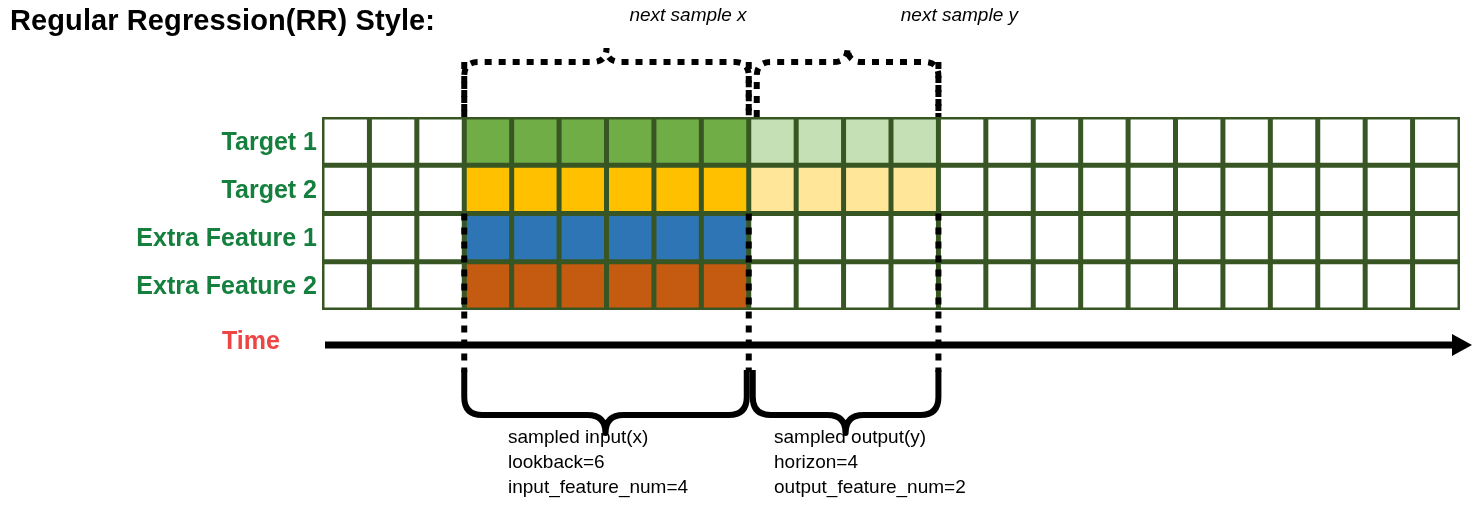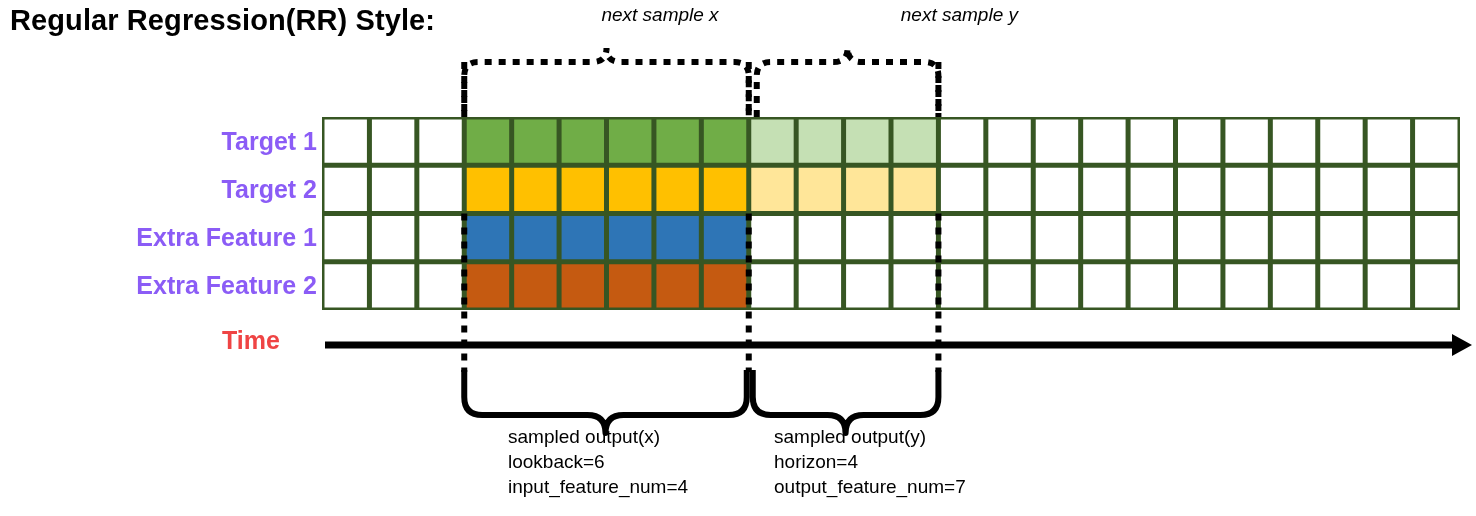--- a/index.html
+++ b/index.html
@@ -19,21 +19,21 @@
   }
 
   .brace-label{
     position:absolute;
     font-size:19px;font-style:italic;font-weight:400;color:#000;
     white-space:nowrap;text-align:center;
   }
 
   .row-label{
     position:absolute;
-    font-size:25px;font-weight:700;color:#8b5cf6;
+    font-size:25px;font-weight:700;color:#15803d;
     white-space:nowrap;text-align:right;
     height:48px;line-height:48px;
     right:1159px;
   }
 
   .time-label{
     position:absolute;left:222px;top:326px;
     font-size:25px;font-weight:700;color:#ef4444;
     white-space:nowrap;
   }
@@ -46,39 +46,39 @@
 
   svg.layer{position:absolute;left:0;top:0;width:1476px;height:516px;overflow:visible;}
 </style>
 </head>
 <body>
 
 <div id="stage">
 
   <div class="title">Regular Regression(RR) Style:</div>
 
-  <div class="brace-label" style="left:560px;top:4px;width:200px;">next sample x</div>
+  <div class="brace-label" style="left:588px;top:4px;width:200px;">next sample x</div>
   <div class="brace-label" style="left:818px;top:4px;width:200px;text-align:right;">next sample y</div>
 
   <div class="row-label" style="top:117px;">Target 1</div>
   <div class="row-label" style="top:165px;">Target 2</div>
   <div class="row-label" style="top:213px;">Extra Feature 1</div>
   <div class="row-label" style="top:261px;">Extra Feature 2</div>
 
   <div class="time-label">Time</div>
 
   <div class="cap" style="left:508px;top:424px;">
-    <div>sampled output(x)</div>
+    <div>sampled input(x)</div>
     <div>lookback=6</div>
     <div>input_feature_num=4</div>
   </div>
   <div class="cap" style="left:774px;top:424px;">
     <div>sampled output(y)</div>
     <div>horizon=4</div>
-    <div>output_feature_num=7</div>
+    <div>output_feature_num=2</div>
   </div>
 
   <svg class="layer" id="grid-layer">
       <rect x="322" y="117" width="1138" height="193" fill="#375623"></rect>
       <rect x="324.5" y="119.5" width="42.416666666666664" height="43.25" fill="#FFFFFF"></rect>
       <rect x="371.9166666666667" y="119.5" width="42.416666666666664" height="43.25" fill="#FFFFFF"></rect>
       <rect x="419.3333333333333" y="119.5" width="42.416666666666664" height="43.25" fill="#FFFFFF"></rect>
       <rect x="466.75" y="119.5" width="42.416666666666664" height="43.25" fill="#70AD47"></rect>
       <rect x="514.1666666666666" y="119.5" width="42.416666666666664" height="43.25" fill="#70AD47"></rect>
       <rect x="561.5833333333333" y="119.5" width="42.416666666666664" height="43.25" fill="#70AD47"></rect>

